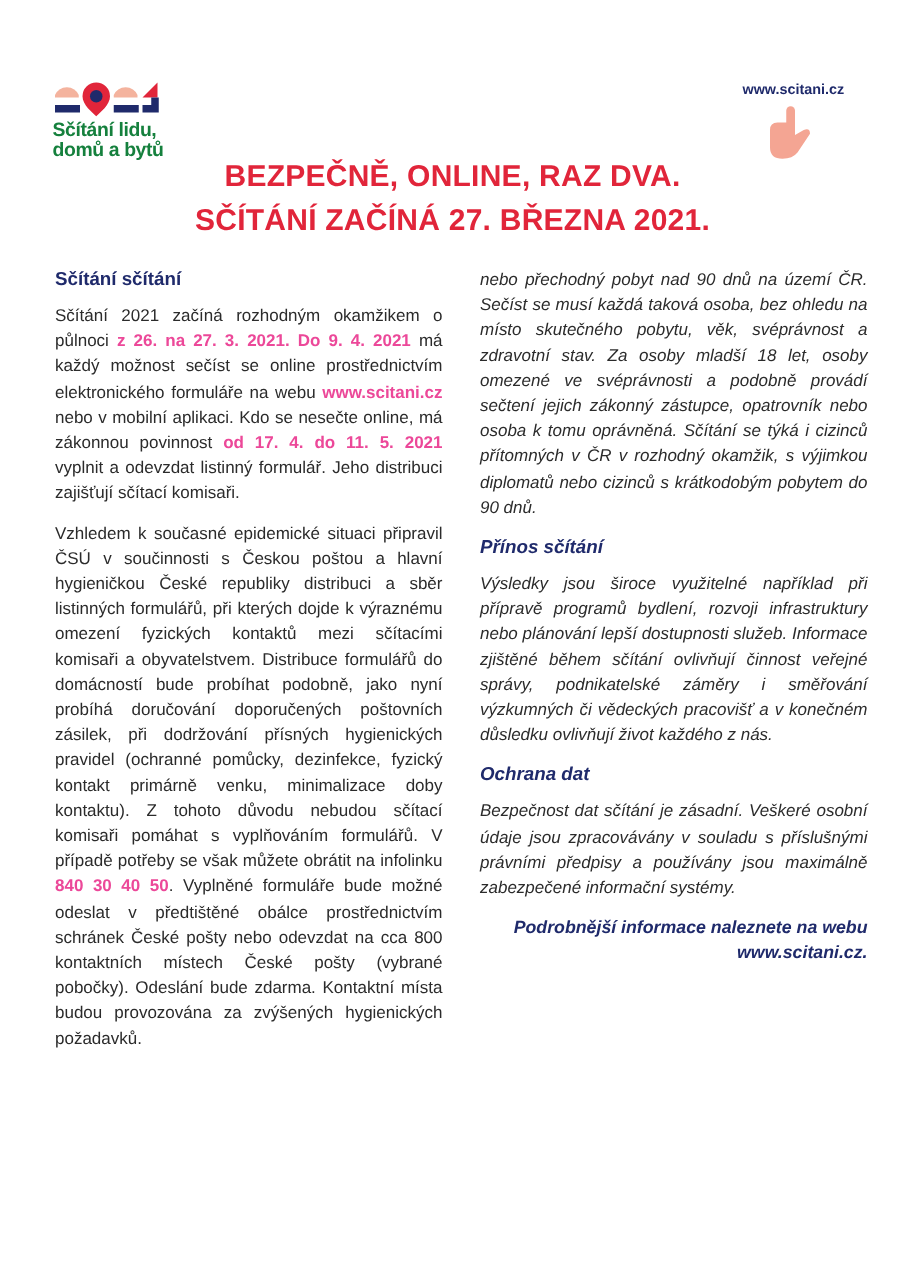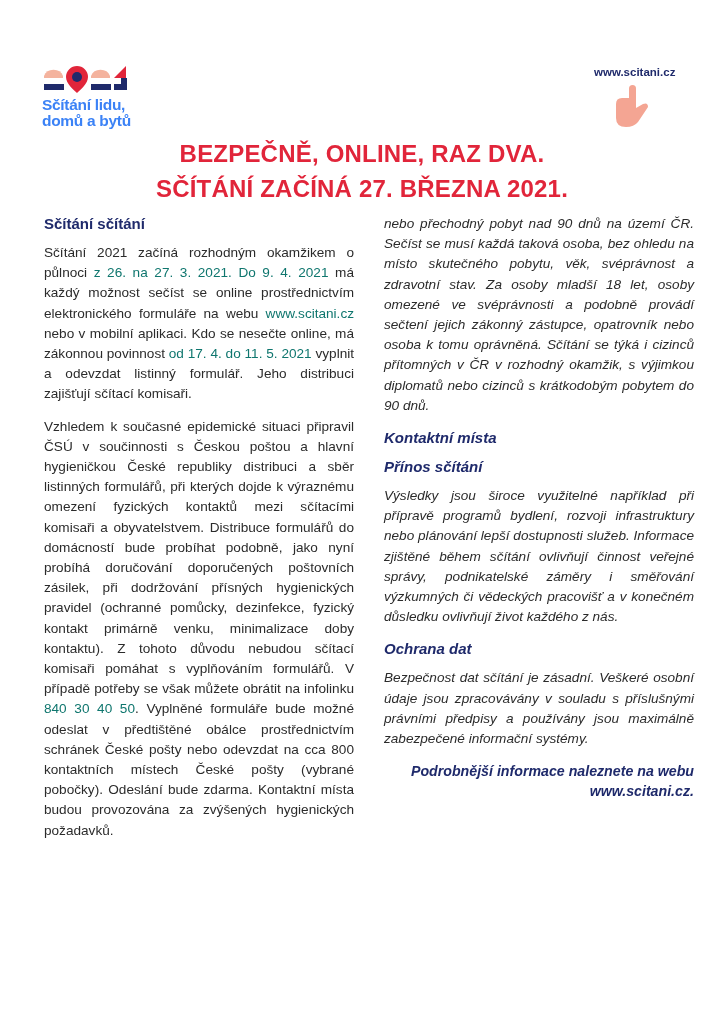--- a/index.html
+++ b/index.html
@@ -1,30 +1,30 @@
 <!DOCTYPE html>
 <html><head>
 <meta charset="utf-8">
 <style>
   html, body { margin:0; padding:0; background:#ffffff; }
   body { width:724px; height:1024px; position:relative; overflow:hidden;
          font-family:"Liberation Sans", "DejaVu Sans", sans-serif; color:#2b2b2b; }
   .logo { position:absolute; left:42px; top:64px; width:100px; }
   .logo-digits { display:block; }
-  .logo-text { margin-top:3px; font-weight:bold; color:#3b82f6; font-size:15.5px; line-height:16px; letter-spacing:-0.3px; }
+  .logo-text { margin-top:3px; font-weight:bold; color:#15803d; font-size:15.5px; line-height:16px; letter-spacing:-0.3px; }
   .web-top { position:absolute; left:594px; top:66px; font-weight:bold; color:#1f2a6b; font-size:11.5px; }
   .hand { position:absolute; left:612px; top:82px; }
-  .headline { position:absolute; left:0; width:724px; top:136px; text-align:center;
+  .headline { position:absolute; left:0; width:724px; top:124px; text-align:center;
               color:#e1253a; font-weight:bold; font-size:24px; line-height:35px; letter-spacing:0.2px; }
   .col { position:absolute; top:214px; width:310px; }
   .col.left { left:44px; }
   .col.right { left:384px;font-style:italic; }
   h2 { margin:0 0 9px 0; color:#1f2a6b; font-size:15px; line-height:20px; font-weight:bold; }
   p { margin:0 0 12px 0; font-size:13.6px; line-height:20.2px; text-align:justify; hyphens:manual; }
-  .hl { color:#0f766e; font-weight:normal; }
+  .hl { color:#ec4899; font-weight:bold; }
   .sec { margin-bottom:2px; }
   .final { color:#1f2a6b; font-weight:bold; font-size:14.2px; line-height:20px; text-align:right; }
 </style>
 </head>
 <body>
 
 <div class="logo">
   <svg class="logo-digits" width="88" height="30" viewBox="0 0 88 30">
 
     <path d="M2 12 A10 9 0 0 1 21 12 L21 14 L2 14 Z" fill="#f4b39e"></path>
@@ -62,21 +62,20 @@
   <div class="sec">
     <h2>Sčítání sčítání</h2>
     <p><span>Sčítání 2021 začíná rozhodným okamžikem o půlnoci </span><span class="hl">z 26. na 27. 3. 2021. Do 9. 4. 2021</span><span> má každý možnost sečíst se online prostřednictvím elektronického formuláře na webu </span><span class="hl">www.scitani.cz</span><span> nebo v mobilní aplikaci. Kdo se nesečte online, má zákonnou povinnost </span><span class="hl">od 17. 4. do 11. 5. 2021</span><span> vyplnit a odevzdat listinný formulář. Jeho distribuci zajišťují sčítací komisaři.</span></p>
     <p><span>Vzhledem k současné epidemické situaci připravil ČSÚ v součinnosti s Českou poštou a hlavní hygieničkou České republiky distribuci a sběr listinných formulářů, při kterých dojde k výraznému omezení fyzických kontaktů mezi sčítacími komisaři a obyvatelstvem. Distribuce formulářů do domácností bude probíhat podobně, jako nyní probíhá doručování doporučených poštovních zásilek, při dodržování přísných hygienických pravidel (ochranné pomůcky, dezinfekce, fyzický kontakt primárně venku, minimalizace doby kontaktu). Z tohoto důvodu nebudou sčítací komisaři pomáhat s vyplňováním formulářů. V případě potřeby se však můžete obrátit na infolinku </span><span class="hl">840 30 40 50</span><span>. Vyplněné formuláře bude možné odeslat v předtištěné obálce prostřednictvím schránek České pošty nebo odevzdat na cca 800 kontaktních místech České pošty (vybrané pobočky). Odeslání bude zdarma. Kontaktní místa budou provozována za zvýšených hygienických požadavků.</span></p>
   </div>
 </div>
 
 <div class="col right">
   <p>nebo přechodný pobyt nad 90 dnů na území ČR. Sečíst se musí každá taková osoba, bez ohledu na místo skutečného pobytu, věk, svéprávnost a zdravotní stav. Za osoby mladší 18 let, osoby omezené ve svéprávnosti a podobně provádí sečtení jejich zákonný zástupce, opatrovník nebo osoba k tomu oprávněná. Sčítání se týká i cizinců přítomných v ČR v rozhodný okamžik, s výjimkou diplomatů nebo cizinců s krátkodobým pobytem do 90 dnů.</p>
   <div class="sec">
-    <h2>Kontaktní místa</h2>
   </div>
   <div class="sec">
     <h2>Přínos sčítání</h2>
     <p>Výsledky jsou široce využitelné například při přípravě programů bydlení, rozvoji infrastruktury nebo plánování lepší dostupnosti služeb. Informace zjištěné během sčítání ovlivňují činnost veřejné správy, podnikatelské záměry i směřování výzkumných či vědeckých pracovišť a v konečném důsledku ovlivňují život každého z nás.</p>
   </div>
   <div class="sec">
     <h2>Ochrana dat</h2>
     <p>Bezpečnost dat sčítání je zásadní. Veškeré osobní údaje jsou zpracovávány v souladu s příslušnými právními předpisy a používány jsou maximálně zabezpečené informační systémy.</p>
   </div>
   <div class="final">

